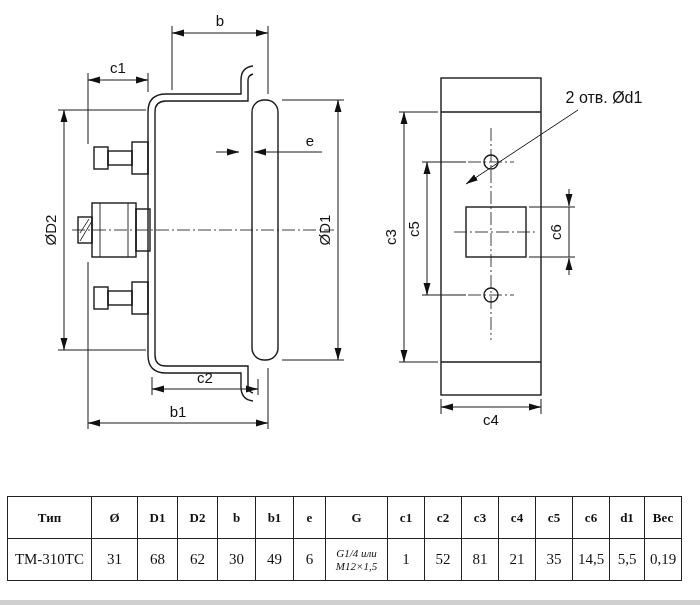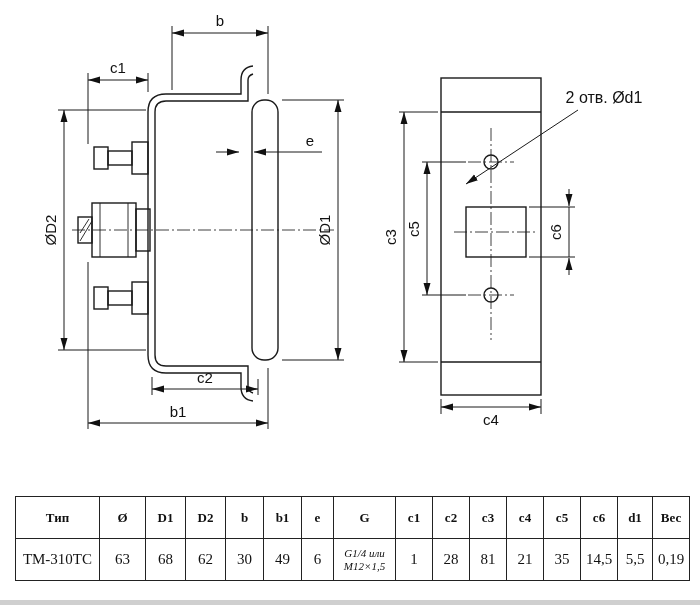--- a/index.html
+++ b/index.html
@@ -5,21 +5,21 @@
   * { margin:0; padding:0; box-sizing:border-box; }
   html,body { width:700px; height:605px; background:#ffffff; overflow:hidden; position:relative;
               font-family:"Liberation Sans", sans-serif; }
   .drawing { position:absolute; top:0; left:0; }
   .object { stroke:#1a1a1a; stroke-width:1.4; fill:none; }
   .thin   { stroke:#1a1a1a; stroke-width:0.9; fill:none; }
   .dim    { stroke:#1a1a1a; stroke-width:1; fill:none; }
   .center { stroke:#2a2a2a; stroke-width:0.9; fill:none; stroke-dasharray:13 3 2 3; }
   .dim-text  { font-family:"Liberation Sans",sans-serif; font-size:15px; fill:#111; }
   .note-text { font-family:"Liberation Sans",sans-serif; font-size:16px; fill:#111; }
-  .table-wrap { position:absolute; left:15px; top:496px; width:662px; }
+  .table-wrap { position:absolute; left:7px; top:496px; width:662px; }
   table { border-collapse:collapse; width:100%; table-layout:fixed; font-family:"Liberation Serif", serif; }
   th, td { border:1px solid #222; text-align:center; vertical-align:middle; height:42px; padding:1px 2px; color:#111; }
   th { font-size:13px; font-weight:bold; }
   td { font-size:15px; font-weight:normal; }
   td.small { font-size:11px; line-height:1.15;font-style:italic; }
   col:nth-child(1){width:84px} col:nth-child(2){width:46px} col:nth-child(3){width:40px}
   col:nth-child(4){width:40px} col:nth-child(5){width:38px} col:nth-child(6){width:38px}
   col:nth-child(7){width:32px} col:nth-child(8){width:62px} col:nth-child(9){width:37px}
   col:nth-child(10){width:37px} col:nth-child(11){width:37px} col:nth-child(12){width:37px}
   col:nth-child(13){width:37px} col:nth-child(14){width:37px} col:nth-child(15){width:35px}
@@ -210,29 +210,29 @@
       <th>c2</th>
       <th>c3</th>
       <th>c4</th>
       <th>c5</th>
       <th>c6</th>
       <th>d1</th>
       <th>Вес</th>
     </tr>
     <tr>
       <td>ТМ-310ТС</td>
-      <td>63</td>
+      <td>31</td>
       <td>68</td>
       <td>62</td>
       <td>30</td>
       <td>49</td>
       <td>6</td>
       <td class="small">G1/4 или M12×1,5</td>
       <td>1</td>
-      <td>28</td>
+      <td>52</td>
       <td>81</td>
       <td>21</td>
       <td>35</td>
       <td>14,5</td>
       <td>5,5</td>
       <td>0,19</td>
     </tr>
   </tbody>
     </table>
 </div>

